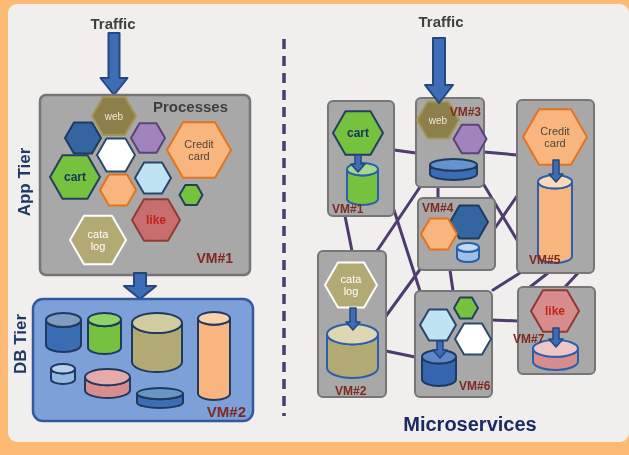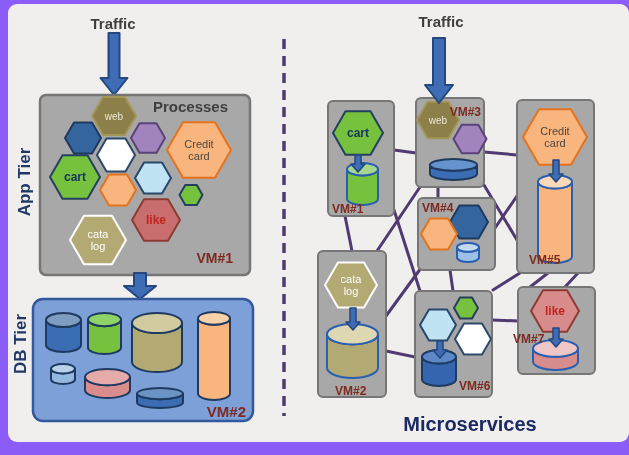--- a/index.html
+++ b/index.html
@@ -1,16 +1,16 @@
 <!DOCTYPE html>
 <html><head>
 <meta charset="utf-8">
 <style>
   html,body{margin:0;padding:0;background:#000;}
-  .stage{position:relative;width:629px;height:455px;background:#8b5cf6;overflow:hidden;text-align:center;}
+  .stage{position:relative;width:629px;height:455px;background:#fdba74;overflow:hidden;text-align:center;}
   svg{position:absolute;left:0;top:0;}
   svg text{font-family:"Liberation Sans",sans-serif;}
 </style>
 </head>
 <body>
 
 <div class="stage">
   <svg id="scene" width="629" height="455" viewBox="0 0 629 455">
       <rect x="8" y="4" width="621" height="438" rx="9" fill="#f0efed"></rect>
       <text x="113" y="29" font-size="15" fill="#3f3f3f" text-anchor="middle" font-weight="bold">Traffic</text>

